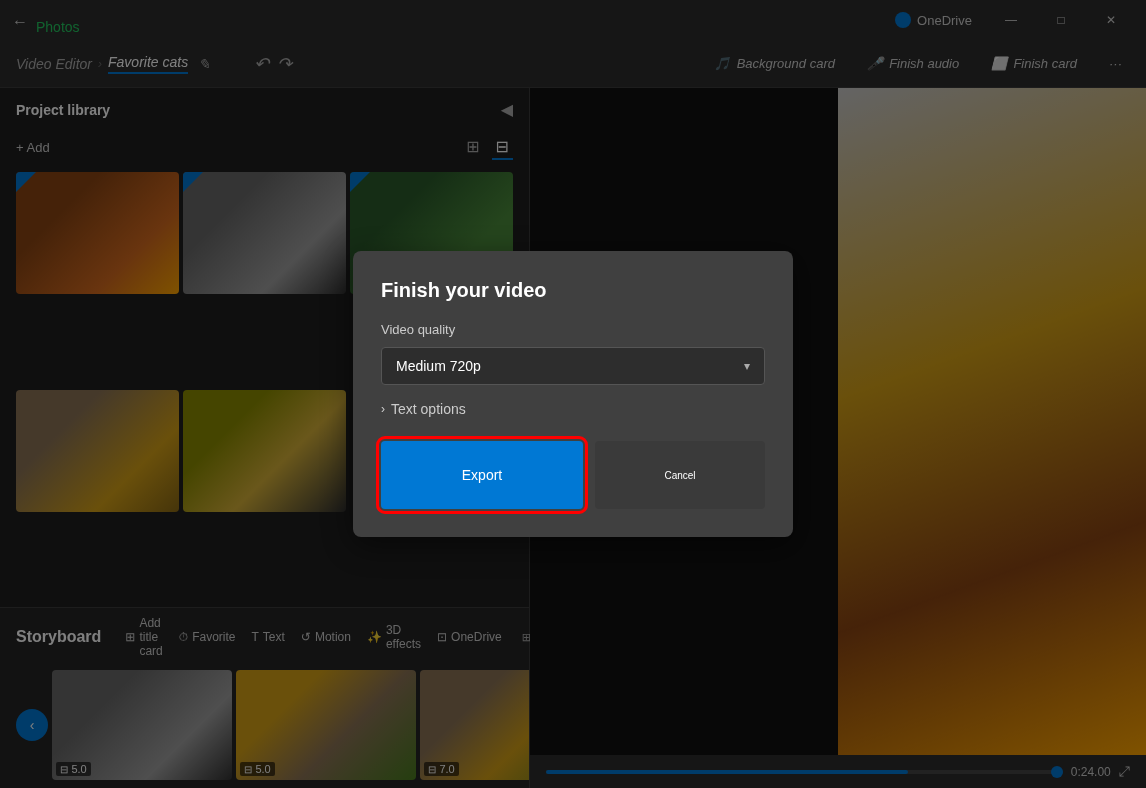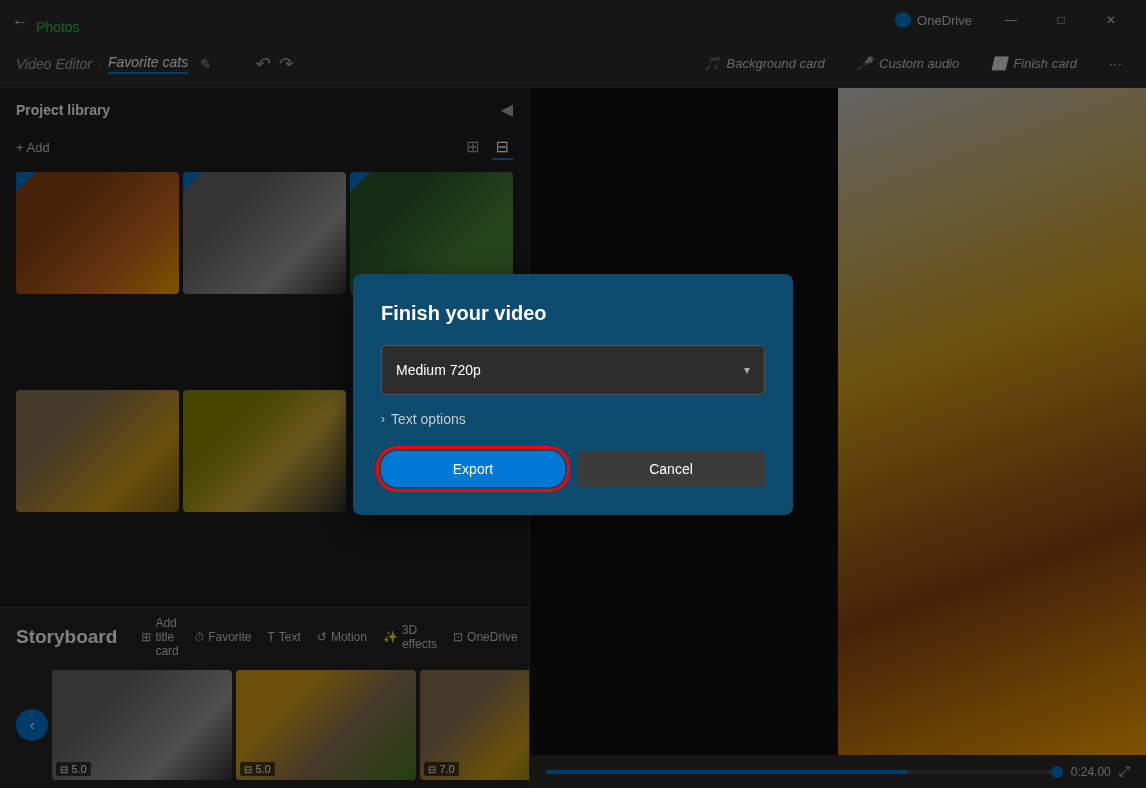--- a/index.html
+++ b/index.html
@@ -215,21 +215,21 @@
       border-top: 1px solid #3a3a3a;
       background: #252525;
     }
     .storyboard-header {
       display: flex;
       align-items: center;
       padding: 8px 16px;
       gap: 16px;
     }
     .storyboard-title {
-      font-size: 19px;
+      font-size: 16px;
       font-weight: 600;
       margin-right: 8px;
     }
     .storyboard-tool {
       display: flex;
       align-items: center;
       gap: 4px;
       color: #ccc;
       font-size: 12px;
       cursor: pointer;
@@ -334,42 +334,42 @@
     .dialog-overlay {
       position: absolute;
       top: 0; left: 0; right: 0; bottom: 0;
       background: rgba(0,0,0,0.5);
       display: flex;
       align-items: center;
       justify-content: center;
       z-index: 100;
     }
     .dialog {
-      background: #0c4a6e;
+      background: #404040;
       border-radius: 8px;
       padding: 28px;
       width: 440px;
       box-shadow: 0 8px 32px rgba(0,0,0,0.5);
     }
     .dialog-title {
       font-size: 20px;
       font-weight: 600;
       margin-bottom: 20px;
     }
     .dialog-label {
       font-size: 13px;
       color: #ccc;
       margin-bottom: 10px;
     }
     .quality-select {
       width: 100%;
       background: #2d2d2d;
       border: 1px solid #555;
       border-radius: 4px;
-      padding: 16px 14px;
+      padding: 10px 14px;
       color: #fff;
       font-size: 14px;
       display: flex;
       align-items: center;
       justify-content: space-between;
       cursor: pointer;
       margin-bottom: 16px;
     }
     .quality-select-arrow {
       color: #aaa;
@@ -388,36 +388,36 @@
       font-size: 12px;
     }
     .dialog-buttons {
       display: flex;
       gap: 12px;
     }
     .export-btn {
       flex: 1;
       background: #0078d4;
       border: none;
-      border-radius: 16px;
+      border-radius: 4px;
       color: #fff;
       font-size: 14px;
       font-weight: 500;
-      padding: 8px;
+      padding: 26px;
       cursor: pointer;
       outline: 3px solid #ff0000;
       outline-offset: 2px;
     }
     .cancel-btn {
       flex: 1;
       background: #3a3a3a;
       border: none;
       border-radius: 4px;
       color: #fff;
-      font-size: 14px;
+      font-size: 10px;
       padding: 10px;
       cursor: pointer;
     }
 
     
     .animal-tiger { background: linear-gradient(135deg, #8B4513 30%, #D2691E 70%, #FFA500 100%); }
     .animal-lion { background: linear-gradient(135deg, #8B7355 30%, #D4A017 70%, #8B6914 100%); }
     .animal-leopard { background: linear-gradient(135deg, #8B8B00 30%, #D4AF37 60%, #333 100%); }
     .animal-cougar { background: linear-gradient(135deg, #696969 30%, #9E9E9E 70%, #333 100%); }
     .animal-cheetah { background: linear-gradient(135deg, #D4A017 30%, #8B7355 60%, #4a7c1f 100%); }
@@ -450,21 +450,21 @@
     <span style="color:#aaa;font-size:18px;cursor:pointer;">↶</span>
     <span style="color:#aaa;font-size:18px;cursor:pointer;">↷</span>
   </div>
   <div class="toolbar-right">
     <div class="toolbar-btn">
       <span>🎵</span>
       <span>Background card</span>
     </div>
     <div class="toolbar-btn">
       <span>🎤</span>
-      <span>Custom audio</span>
+      <span>Finish audio</span>
     </div>
     <div class="toolbar-btn">
       <span>⬜</span>
       <span>Finish card</span>
     </div>
     <div class="toolbar-btn">···</div>
   </div>
 </div>
 
 <div class="main-layout">
@@ -575,20 +575,21 @@
       </div>
       <span class="time-display">0:24.00</span>
       <span class="expand-btn">⤢</span>
     </div>
   </div>
 </div>
 
 <div class="dialog-overlay">
   <div class="dialog">
     <div class="dialog-title">Finish your video</div>
+    <div class="dialog-label">Video quality</div>
     <div class="quality-select">
       <span>Medium 720p</span>
       <span class="quality-select-arrow">▾</span>
     </div>
     <div class="more-options">
       <span class="more-options-chevron">›</span>
       <span>Text options</span>
     </div>
     <div class="dialog-buttons">
       <button class="export-btn">Export</button>

